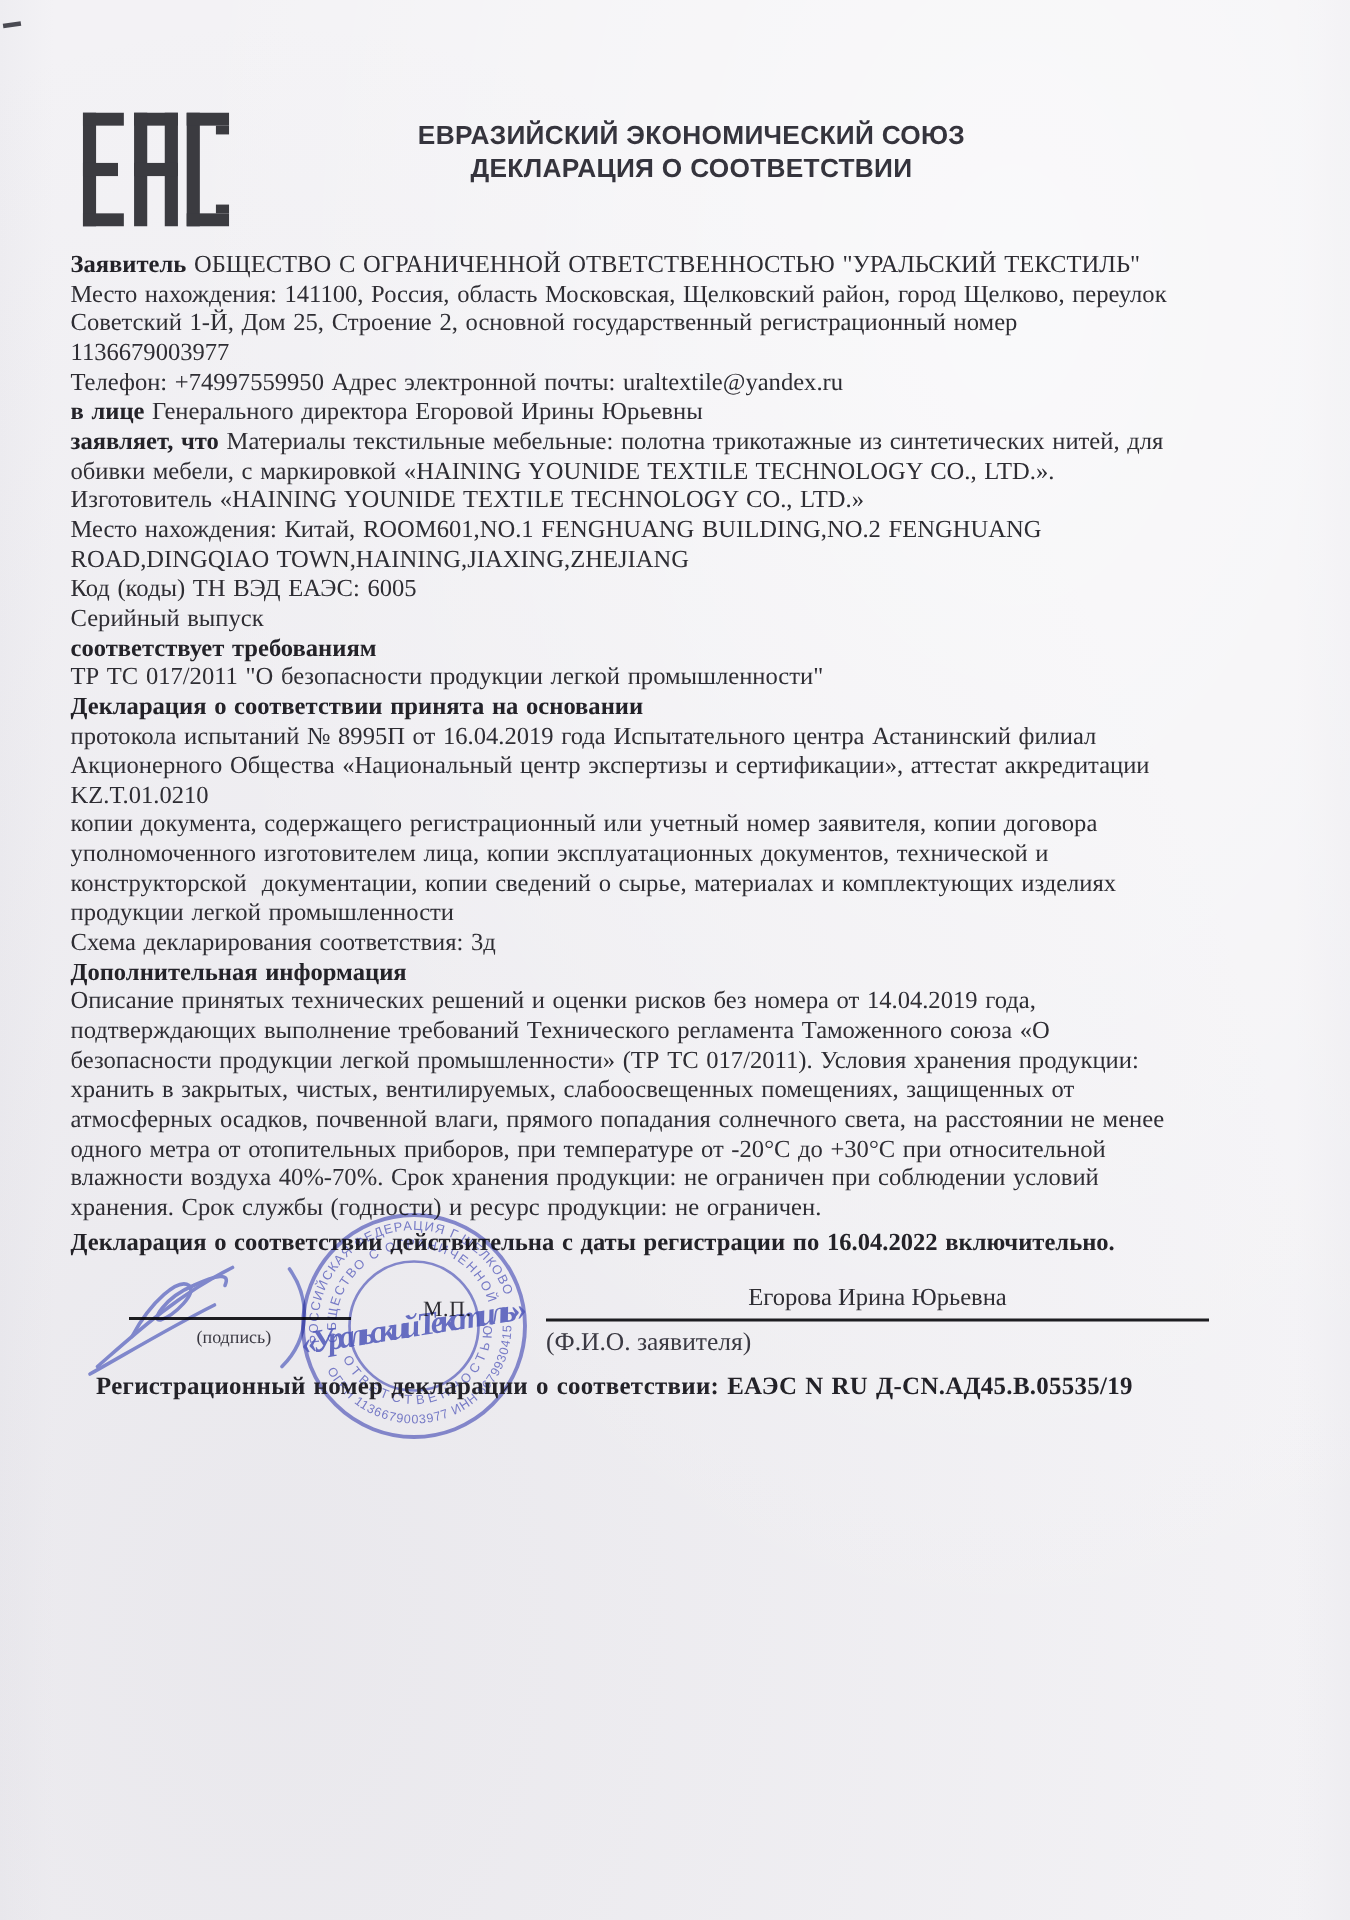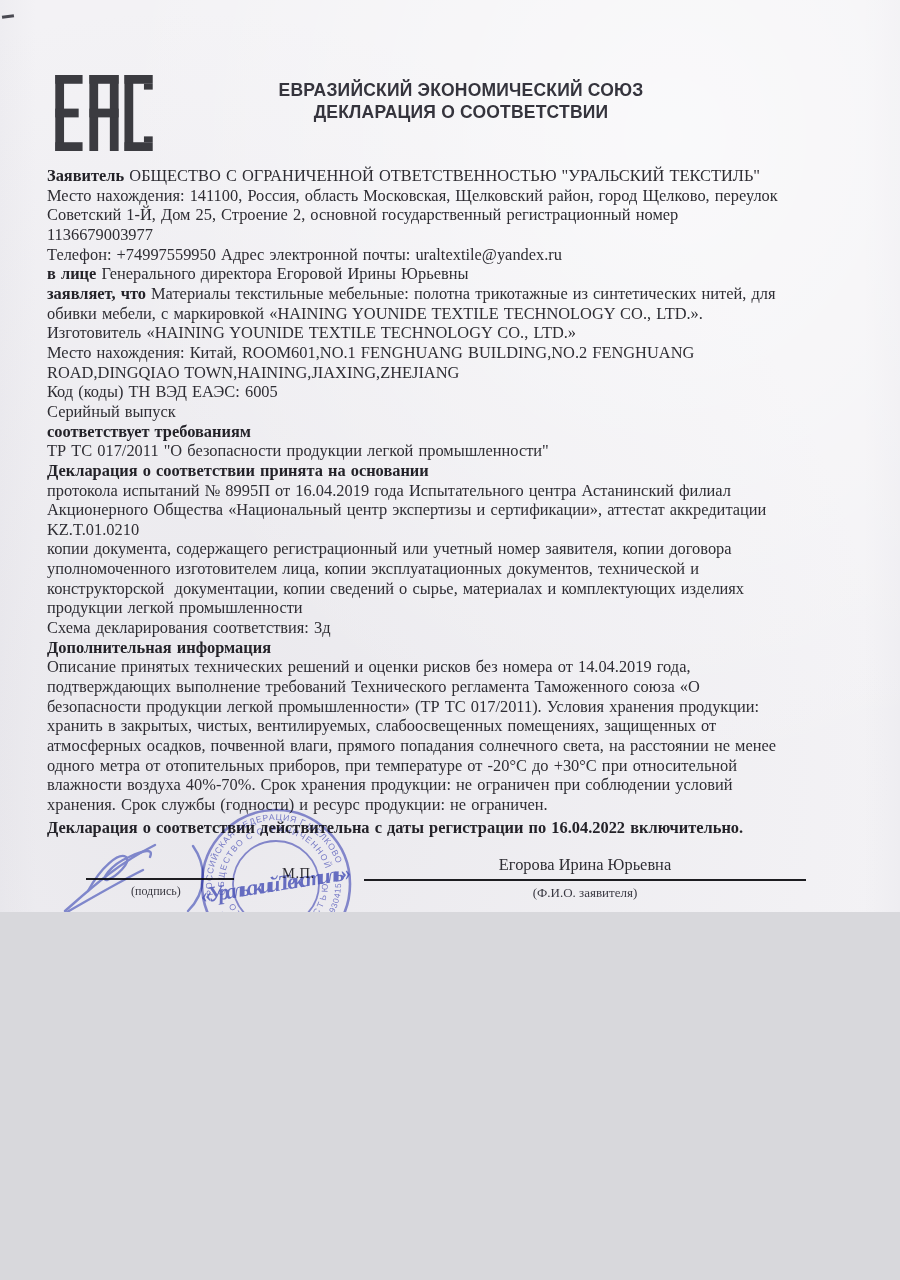--- a/index.html
+++ b/index.html
@@ -1,17 +1,17 @@
 <!DOCTYPE html>
 <html><head>
 <meta charset="utf-8">
 <style>
   html,body{margin:0;padding:0;background:#d8d8dc;}
   .page{
-    position:relative;width:900px;height:912px;overflow:hidden;
+    position:relative;width:900px;height:1280px;overflow:hidden;
     background:#f2f1f4;
     background-image:
       radial-gradient(ellipse at 75% 15%, rgba(255,255,255,.55), rgba(255,255,255,0) 60%),
       radial-gradient(ellipse at 20% 85%, rgba(205,203,212,.25), rgba(205,203,212,0) 70%),
       linear-gradient(90deg, #eeedf1 0%, #f3f2f5 4%, #f3f2f5 96%, #eeedf1 100%);
     font-family:"Liberation Serif", serif;color:#2e2d33;
   }
   .corner-mark{position:absolute;left:2px;top:15px;width:12px;height:3px;background:#4a4a52;transform:rotate(-8deg);}
   .eac{position:absolute;left:55px;top:75px;}
   .h-title{position:absolute;left:221px;top:79px;width:480px;text-align:center;
@@ -19,21 +19,21 @@
     color:#35343d;letter-spacing:.2px;}
   .body{position:absolute;left:47px;top:166px;width:830px;font-size:16.4px;line-height:19.65px;word-spacing:1px;}
   .tline{white-space:pre;}
   .tline b{color:#232228;}
   .validity{position:absolute;left:47px;top:818px;font-weight:bold;font-size:16.4px;color:#232228;white-space:pre;word-spacing:1px;}
   .rule{position:absolute;height:0;border-top:2px solid #1d1d21;}
   .rule-left{left:86px;top:878px;width:148px;}
   .rule-right{left:364px;top:879px;width:442px;}
   .cap{position:absolute;font-size:12px;color:#3a3942;}
   .cap-sign{left:131px;top:884px;}
-  .cap-fio{left:364px;top:885px;width:442px;text-align:center;font-size:13px;}
+  .cap-fio{left:364px;top:885px;width:442px;text-align:left;font-size:17px;}
   .fio{position:absolute;left:364px;top:855px;width:442px;text-align:center;font-size:16.4px;}
   .mp{position:absolute;left:282px;top:865px;font-size:14.5px;color:#2e2d33;letter-spacing:.5px;}
   .reg{position:absolute;left:64px;font-weight:bold;font-size:16.6px;color:#232228;white-space:pre;letter-spacing:.2px;word-spacing:1px;}
   .reg1{top:914px;}
   .reg2{top:942px;}
   .sig{position:absolute;left:55px;top:818px;mix-blend-mode:multiply;}
   .stamp{position:absolute;left:190px;top:798px;mix-blend-mode:multiply;overflow:visible;}
 </style>
 </head>
 <body>

